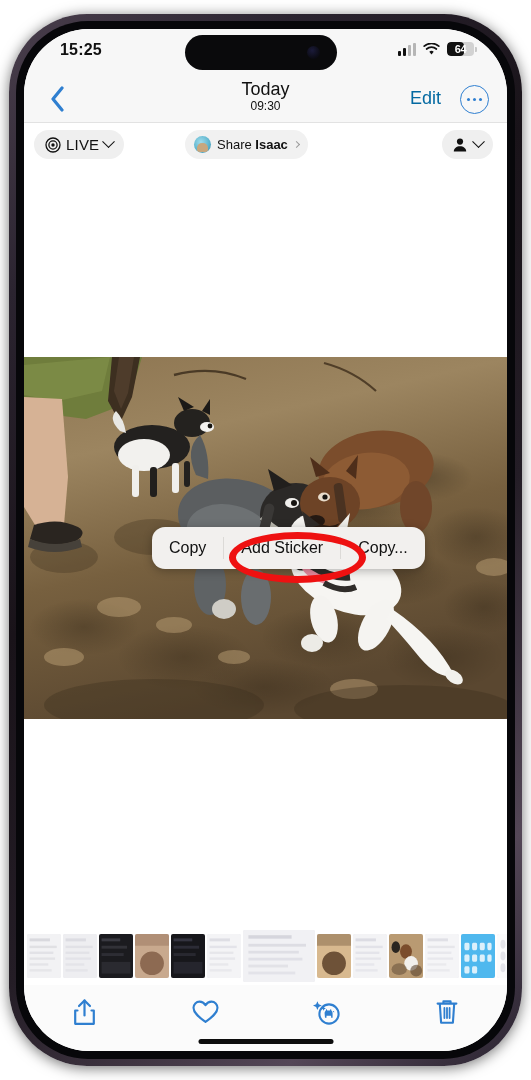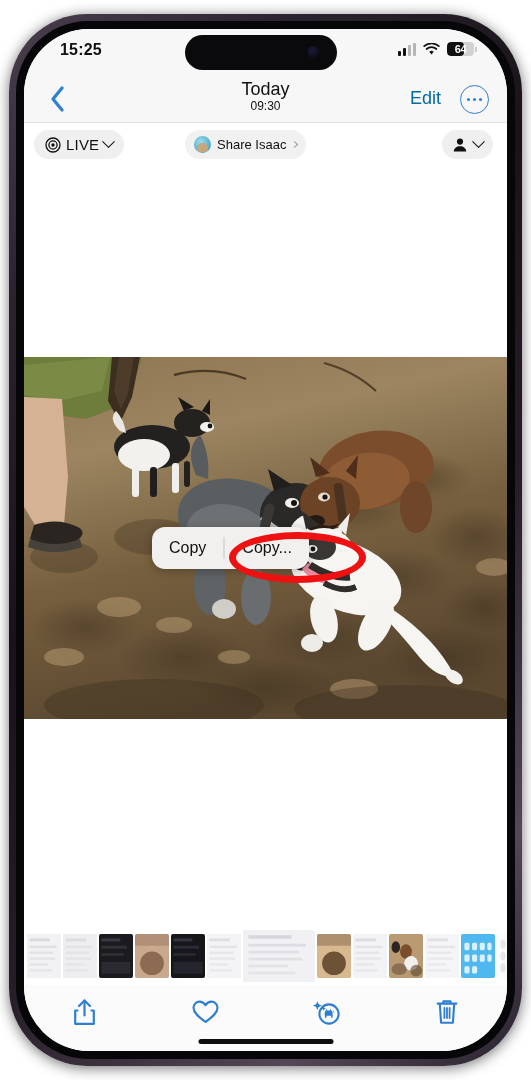--- a/index.html
+++ b/index.html
@@ -120,21 +120,21 @@
     position:absolute; top:7px;
     height:29px; border-radius:16px;
     background:#efefef;
     display:flex; align-items:center; gap:5px;
     padding:0 11px; cursor:pointer;
   }
   #live-chip{ left:10px; }
   #live-chip .label{ font-size:15px; color:#111; letter-spacing:.2px;}
   #from-chip{ left:161px; background:#f1f1f1; padding:0 9px; gap:6px;}
   #from-chip .label{ font-size:13px; color:#111;}
-  #from-chip .label b{ font-weight:normal;margin-top:8px;}
+  #from-chip .label b{ font-weight:bold;margin-top:8px;}
   #from-chip .avatar{
     width:17px; height:17px; border-radius:50%;
     background:radial-gradient(circle at 40% 35%,#9fdcec 0%,#5fb6cf 55%,#3c8aa8 100%);
     position:relative; overflow:hidden;
   }
   #from-chip .avatar::after{
     content:""; position:absolute; left:3px; top:7px;
     width:11px; height:9px; border-radius:5px 5px 2px 2px;
     background:#c7a77e;
   }
@@ -433,20 +433,21 @@
         <g opacity=".35">
           <ellipse cx="130" cy="348" rx="110" ry="26" fill="#3a2d1c"></ellipse>
           <ellipse cx="380" cy="352" rx="110" ry="24" fill="#3a2d1c"></ellipse>
         </g>
       </svg>
     </div>
 
     <div id="context-menu">
       <div class="menu-item">Copy</div>
       <div class="menu-sep"></div>
+      <div class="menu-item">Add Sticker</div>
       <div class="menu-sep"></div>
       <div class="menu-item">Copy...</div>
     </div>
 
     <div id="highlight-oval"></div>
   </div>
 
   <div id="filmstrip">
       <div class="thumb">
         <svg viewBox="0 0 40 30" preserveAspectRatio="none">

